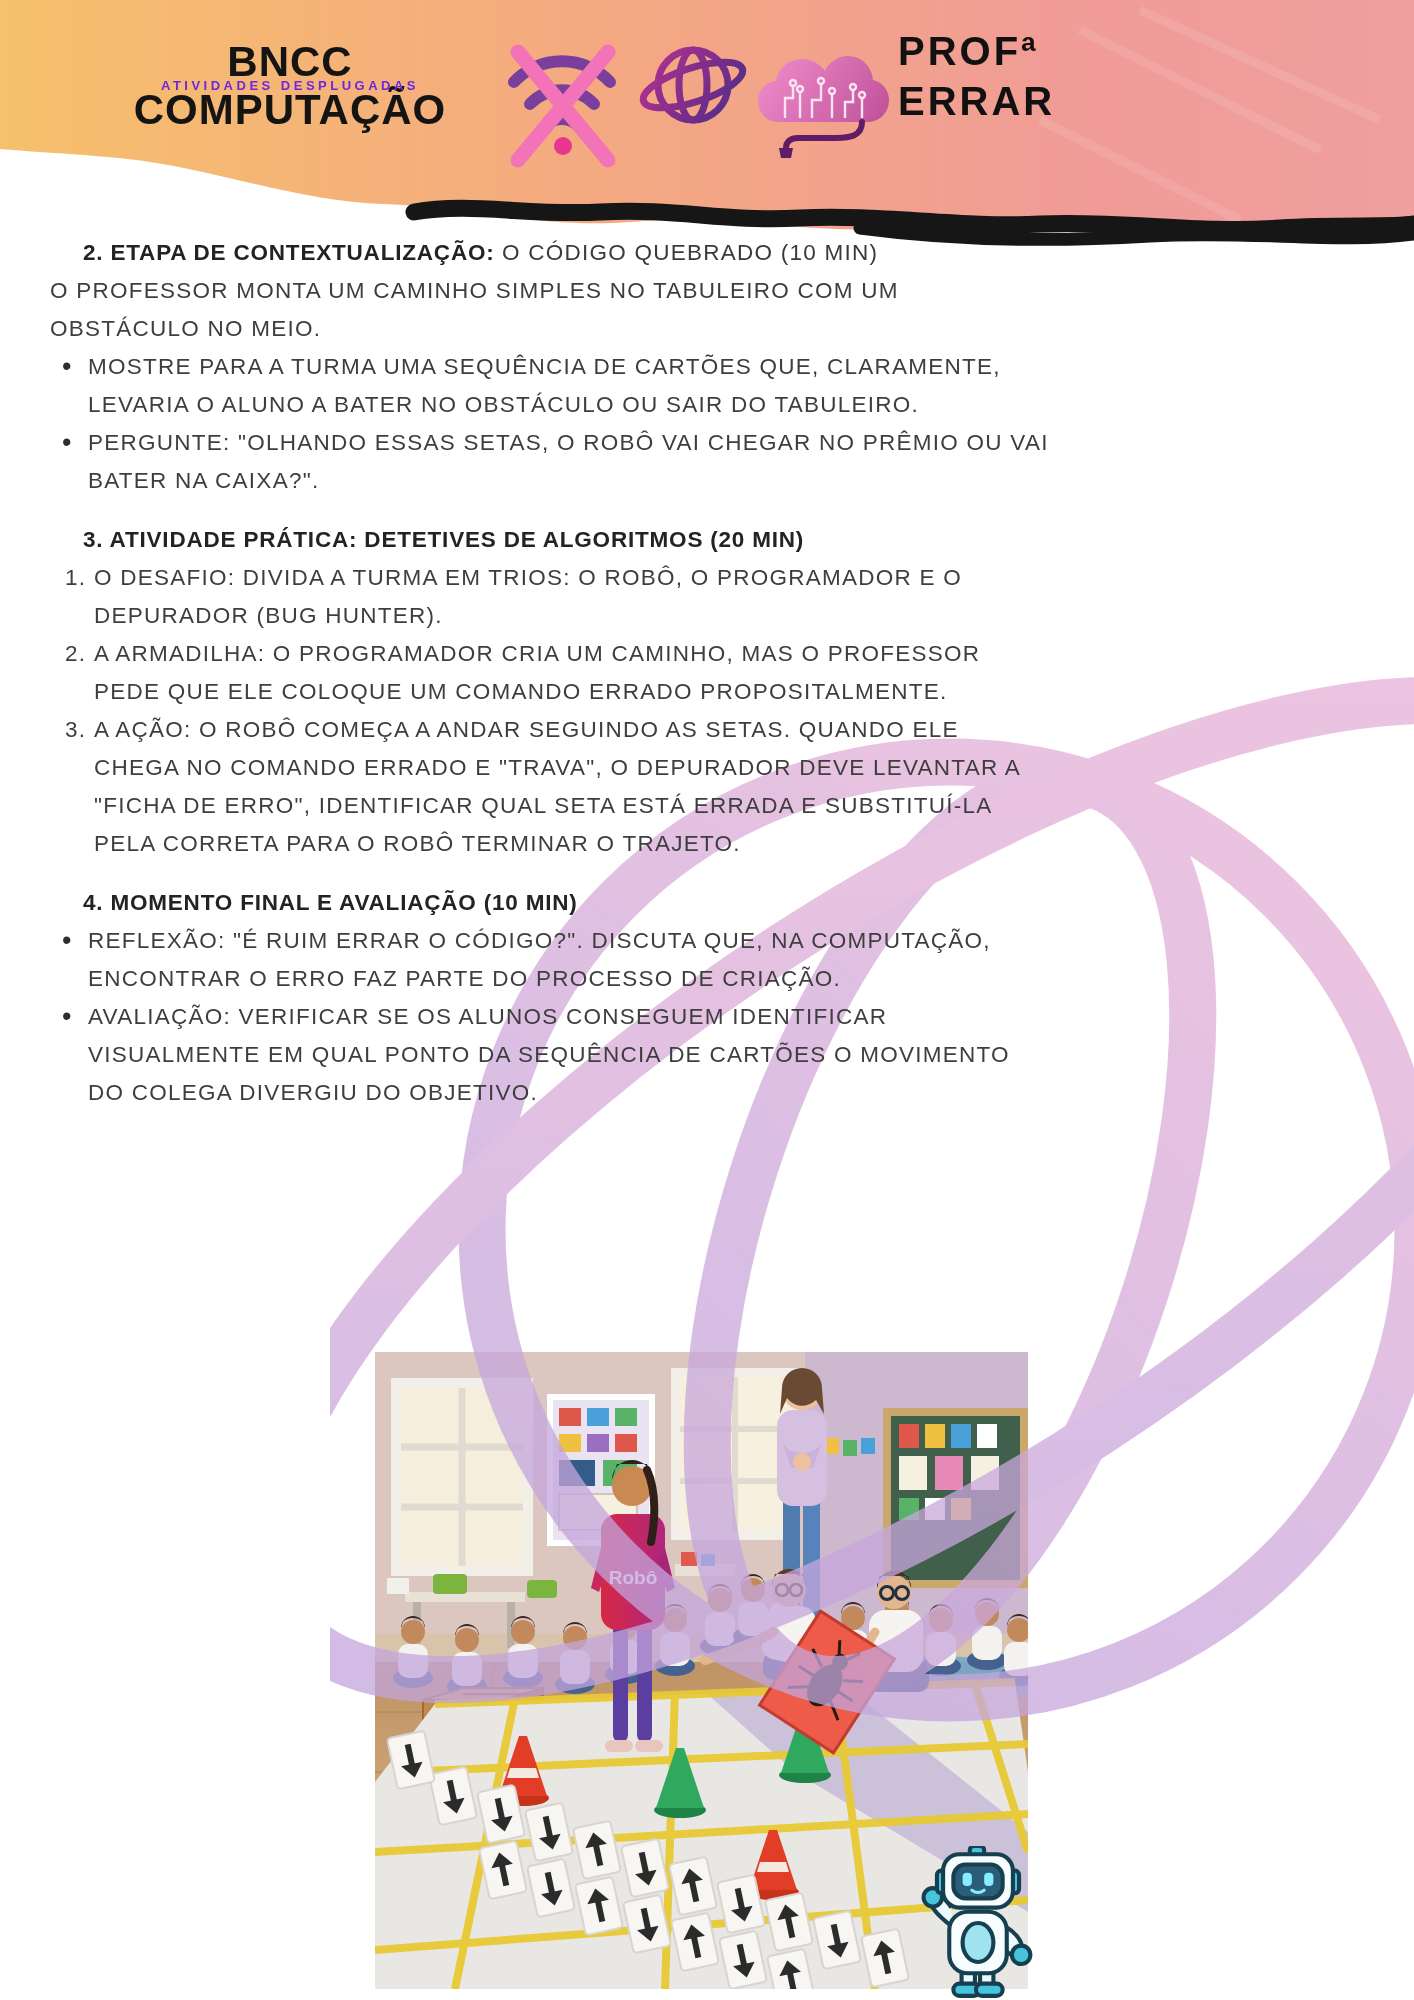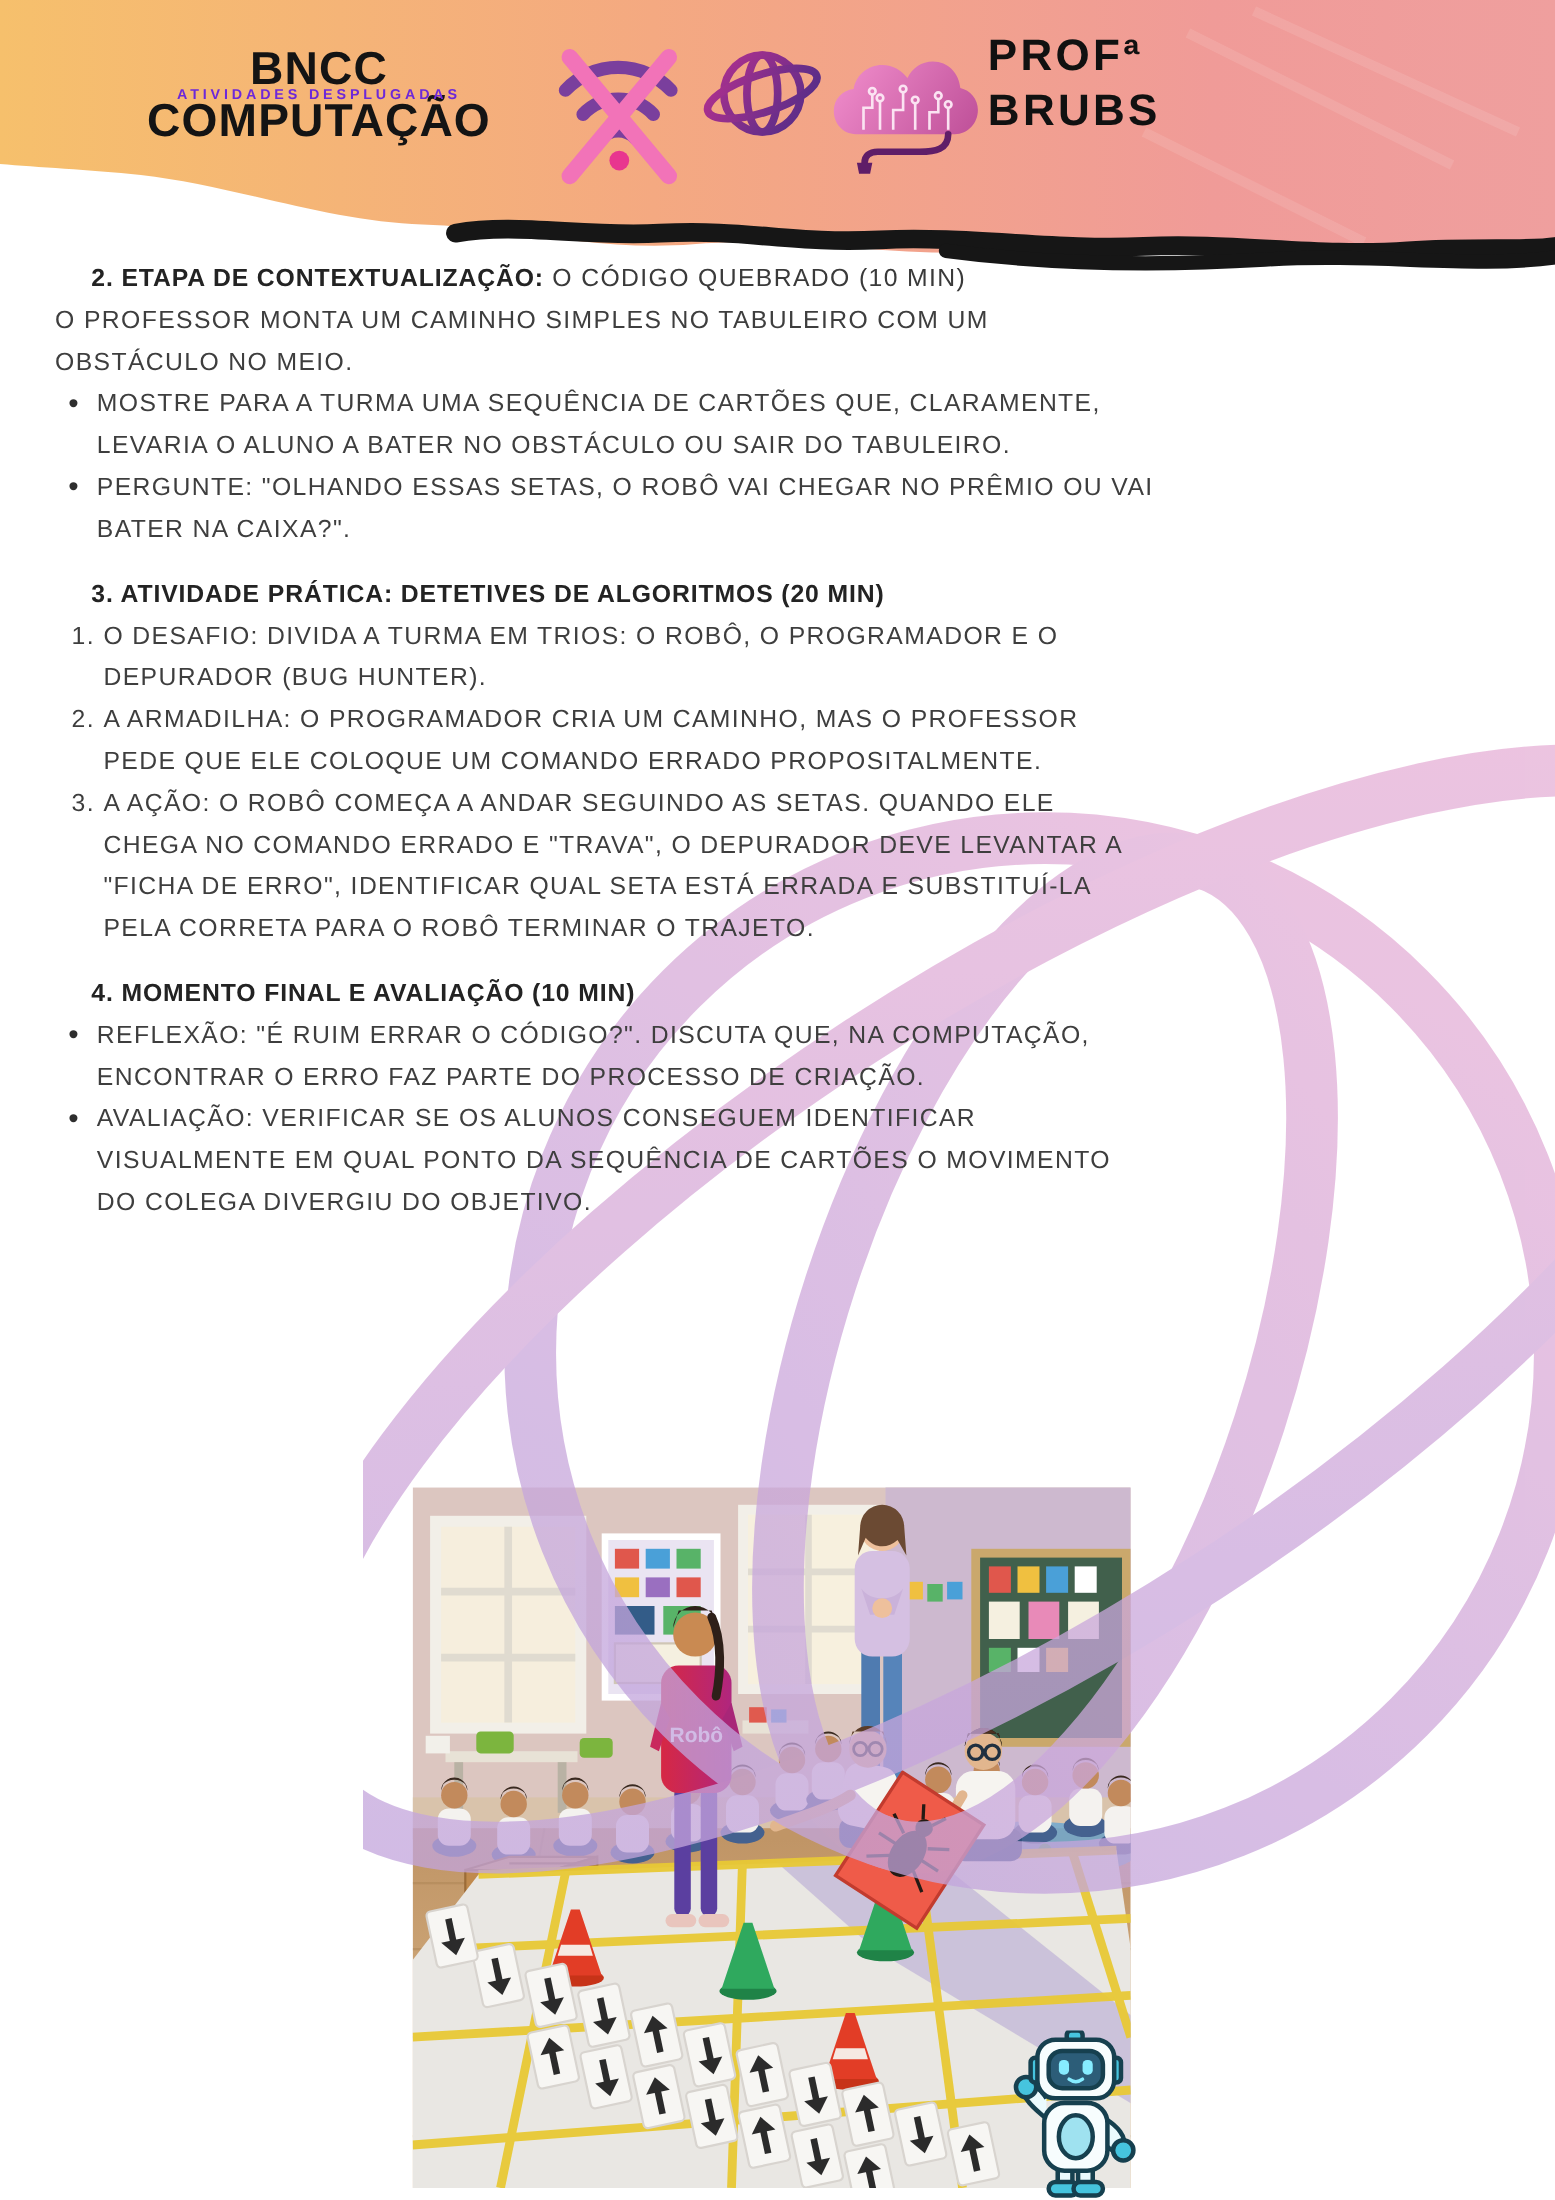--- a/index.html
+++ b/index.html
@@ -125,21 +125,21 @@
             <circle cx="862" cy="95" r="3"></circle>
         </g>
         <path fill="none" stroke="#5f1d68" stroke-width="6" stroke-linecap="round" d="M862,122 C862,136 850,138 836,138 L798,138 C790,138 786,142 786,148"></path>
         <path fill="#5f1d68" d="M779,148 h14 l-2,10 h-10 Z"></path>
       </g>
     </svg>
     <div class="header-title">BNCC COMPUTAÇÃO</div>
     <div class="header-subtitle">ATIVIDADES DESPLUGADAS</div>
     <div class="brand">
       <div>PROFª</div>
-      <div>BRUBS</div>
+      <div>ERRAR</div>
     </div>
   </div>
 
   <svg class="watermark" width="1084" height="1330" viewBox="0 0 1084 1330">
     <defs>
       <linearGradient id="wm" x1="900" y1="150" x2="280" y2="1150" gradientUnits="userSpaceOnUse">
         <stop offset="0" stop-color="#ecb2d5"></stop>
         <stop offset="1" stop-color="#c2a5dd"></stop>
       </linearGradient>
     </defs>

